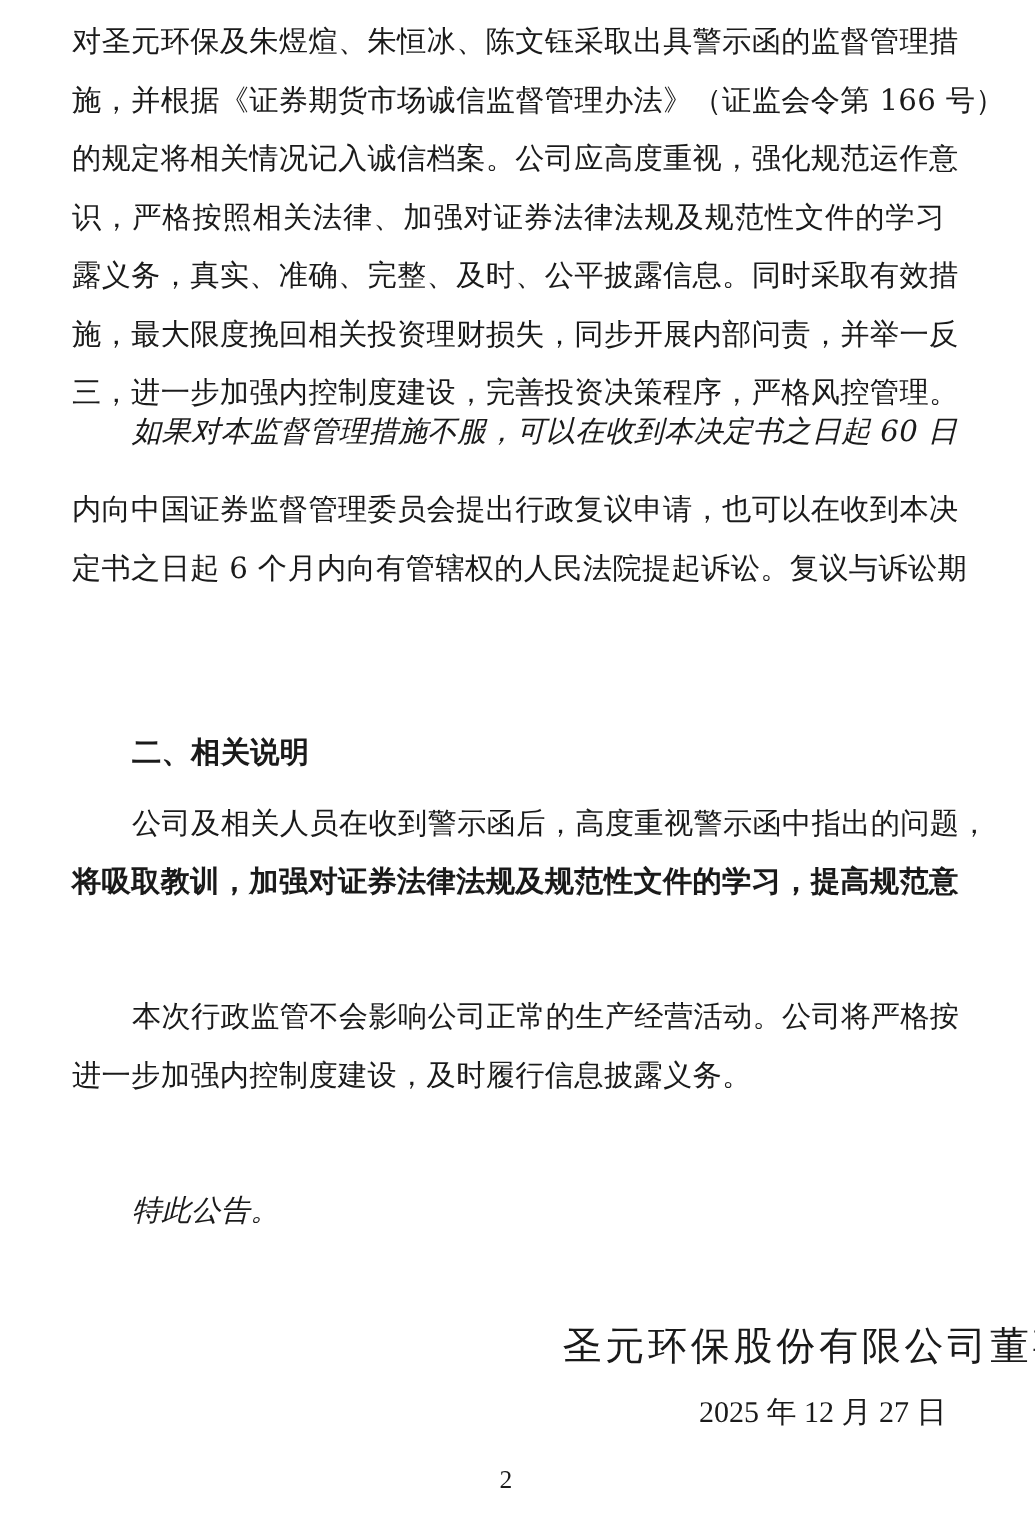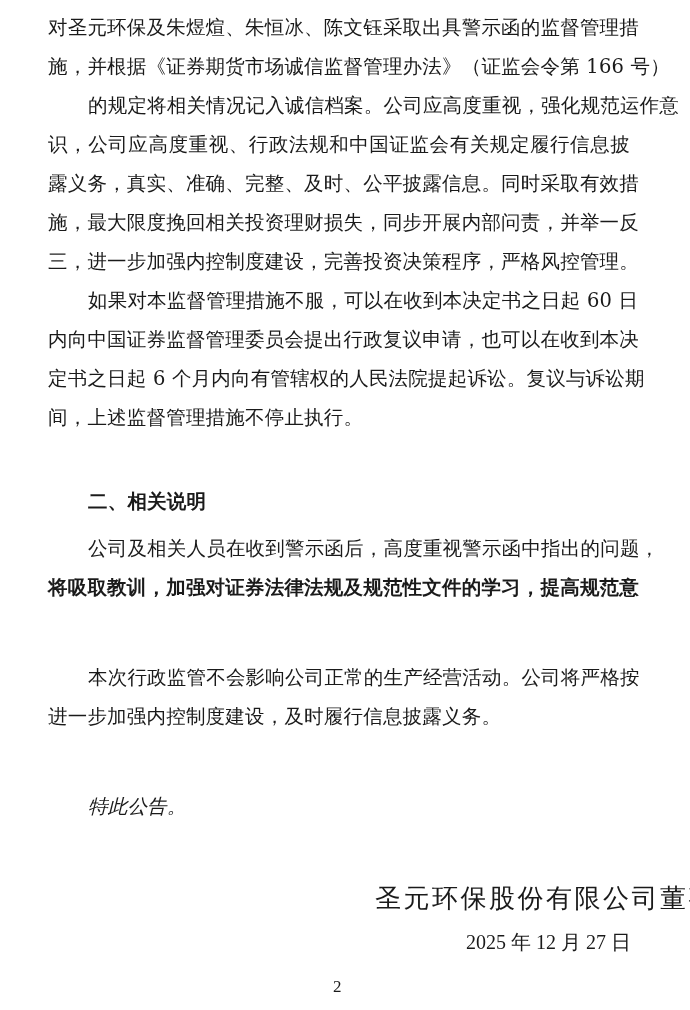--- a/index.html
+++ b/index.html
@@ -58,30 +58,29 @@
       font-family: "Liberation Serif", serif;
     }
   </style>
 </head>
 <body>
 
 <div class="page">
 
   <div class="line" style="top:16px;">对圣元环保及朱煜煊、朱恒冰、陈文钰采取出具警示函的监督管理措</div>
   <div class="line" style="top:55px;">施，并根据《证券期货市场诚信监督管理办法》（证监会令第 166 号）</div>
-  <div class="line" style="top:94px;margin-left:40px;">的规定将相关情况记入诚信档案。公司应高度重视，强化规范运作意</div>
-  <div class="line" style="top:133px;">识，公司应高度重视、行政法规和中国证监会有关规定履行信息披</div>
+  <div class="line" style="top:94px;">的规定将相关情况记入诚信档案。公司应高度重视，强化规范运作意</div>
+  <div class="line" style="top:133px;">识，严格按照相关法律、加强对证券法律法规及规范性文件的学习</div>
   <div class="line" style="top:172px;">露义务，真实、准确、完整、及时、公平披露信息。同时采取有效措</div>
   <div class="line" style="top:211px;">施，最大限度挽回相关投资理财损失，同步开展内部问责，并举一反</div>
   <div class="line" style="top:250px;">三，进一步加强内控制度建设，完善投资决策程序，严格风控管理。</div>
 
-  <div class="line indent" style="top:289px;">如果对本监督管理措施不服，可以在收到本决定书之日起 60 日</div>
+  <div class="line indent" style="top:276px;font-style:italic;">如果对本监督管理措施不服，可以在收到本决定书之日起 60 日</div>
   <div class="line" style="top:328px;">内向中国证券监督管理委员会提出行政复议申请，也可以在收到本决</div>
   <div class="line" style="top:367px;">定书之日起 6 个月内向有管辖权的人民法院提起诉讼。复议与诉讼期</div>
-  <div class="line last" style="top:406px;">间，上述监督管理措施不停止执行。</div>
 
   <div class="line indent" style="top:537px;">公司及相关人员在收到警示函后，高度重视警示函中指出的问题，</div>
 
   <div class="line indent last heading" style="top:445px; top:490px;">二、相关说明</div>
   <div class="line" style="top:576px;font-weight:bold;">将吸取教训，加强对证券法律法规及规范性文件的学习，提高规范意</div>
 
   <div class="line indent" style="top:666px;">本次行政监管不会影响公司正常的生产经营活动。公司将严格按</div>
   <div class="line last" style="top:705px;">进一步加强内控制度建设，及时履行信息披露义务。</div>
 
   <div class="line indent last" style="top:795px;font-style:italic;">特此公告。</div>

